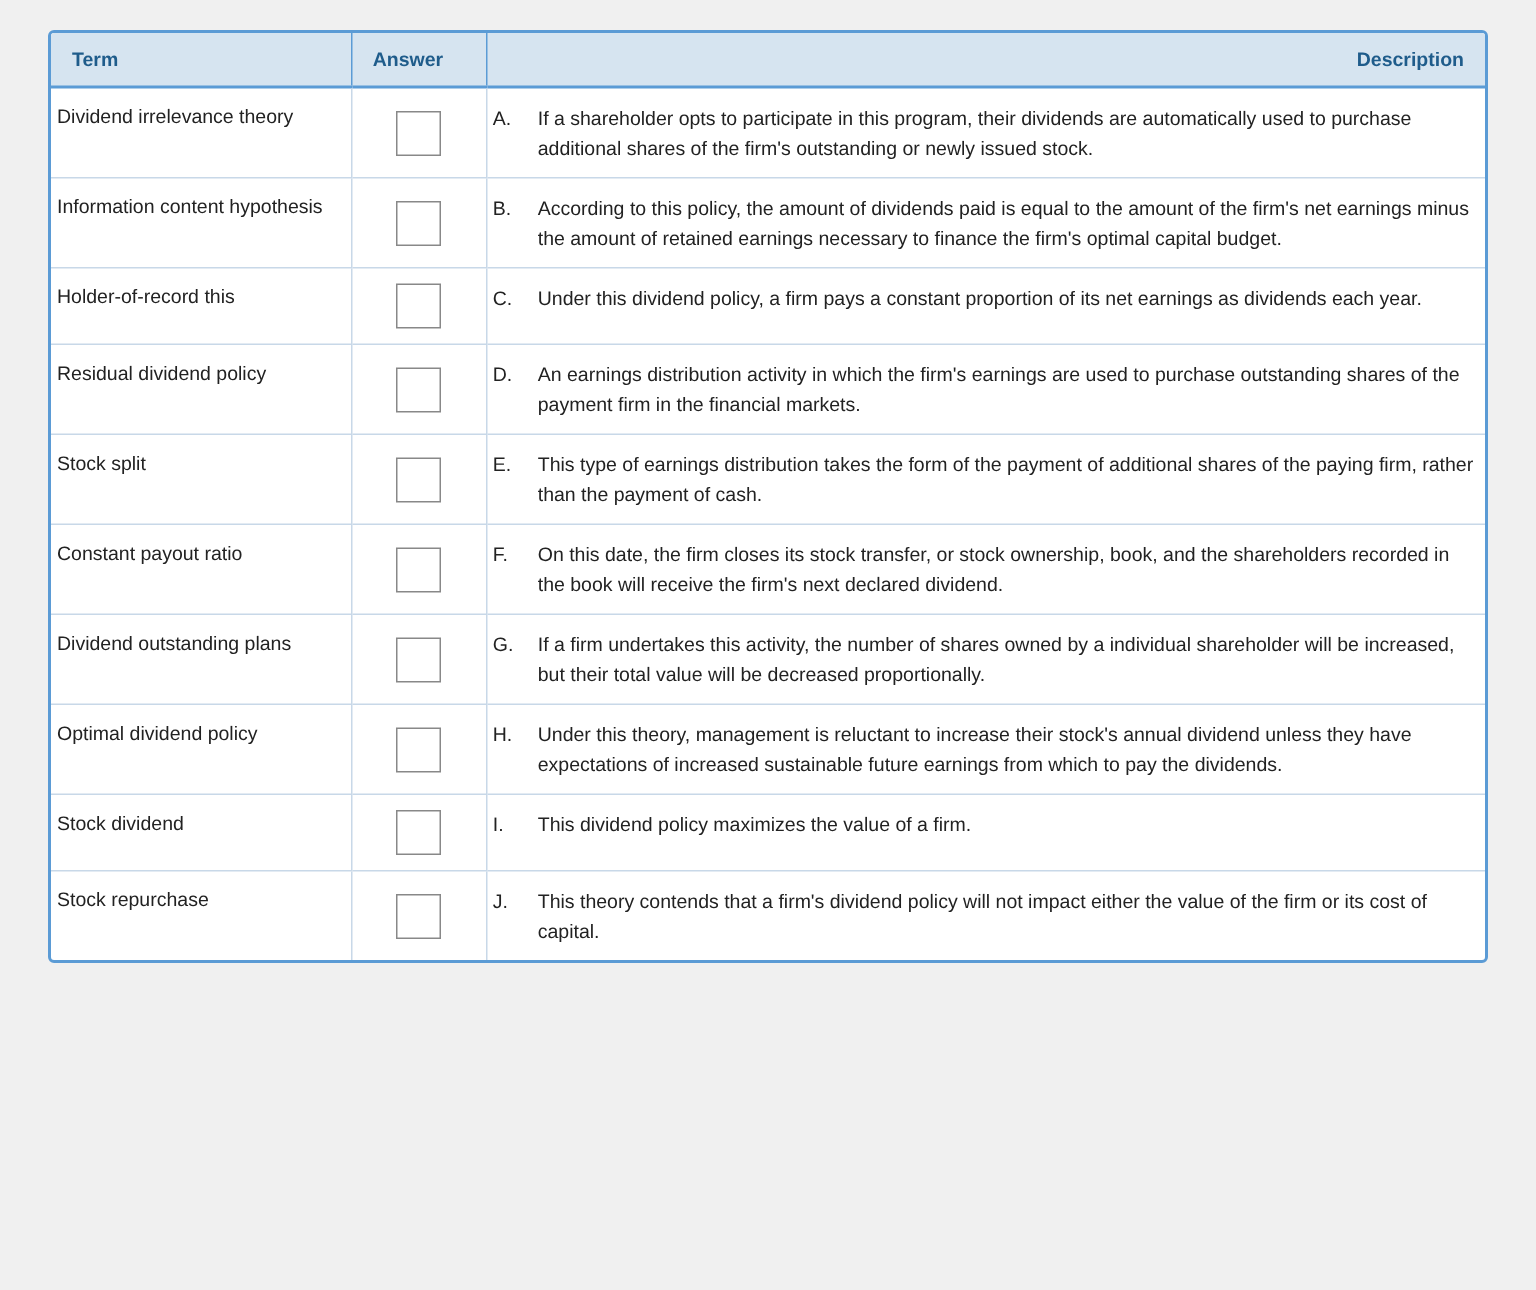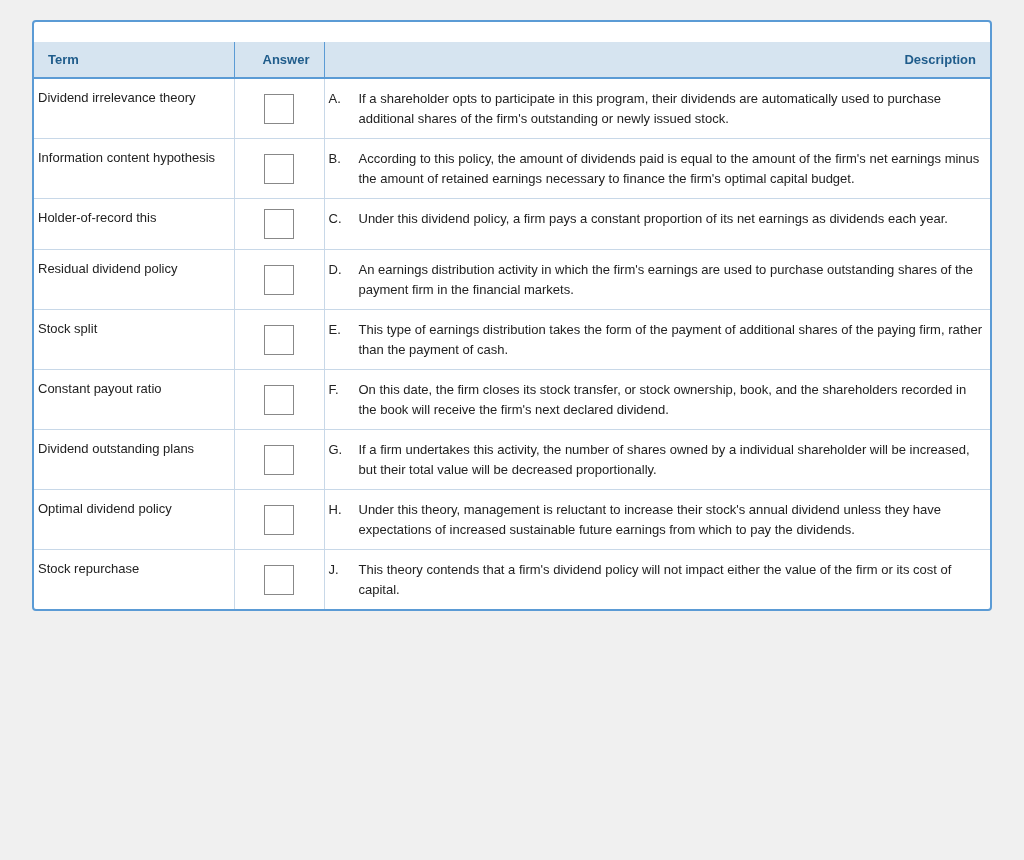--- a/index.html
+++ b/index.html
@@ -22,21 +22,20 @@
       border: 2px solid #5b9bd5;
       border-radius: 4px;
       overflow: hidden;
       width: 960px;
       background: white;
     }
 
     table {
       width: 100%;
       border-collapse: collapse;
-      margin-top: 20px;
     }
 
     thead tr {
       background: #d6e4f0;
     }
 
     thead th {
       padding: 10px 14px;
       font-weight: bold;
       color: #1f5c8b;
@@ -45,21 +44,21 @@
     }
 
     thead th.col-term {
       width: 200px;
       text-align: left;
       border-right: 1px solid #5b9bd5;
     }
 
     thead th.col-answer {
       width: 90px;
-      text-align: right;
+      text-align: left;
       border-right: 1px solid #5b9bd5;
     }
 
     thead th.col-description {
       text-align: right;
     }
 
     tbody tr {
       border-bottom: 1px solid #c8d8e8;
     }
@@ -202,20 +201,30 @@
           <td class="col-term">Optimal dividend policy</td>
           <td class="col-answer"><input type="text" class="answer-box" style=""></td>
           <td class="col-description">
             <div class="desc-content">
               <span class="desc-letter-col">H.</span>
               <span class="desc-text-col">Under this theory, management is reluctant to increase their stock's annual dividend unless they have expectations of increased sustainable future earnings from which to pay the dividends.</span>
             </div>
           </td>
         </tr>
         <tr>
+          <td class="col-term">Stock dividend</td>
+          <td class="col-answer"><input type="text" class="answer-box" style=""></td>
+          <td class="col-description">
+            <div class="desc-content">
+              <span class="desc-letter-col">I.</span>
+              <span class="desc-text-col">This dividend policy maximizes the value of a firm.</span>
+            </div>
+          </td>
+        </tr>
+        <tr>
           <td class="col-term">Stock repurchase</td>
           <td class="col-answer"><input type="text" class="answer-box" style=""></td>
           <td class="col-description">
             <div class="desc-content">
               <span class="desc-letter-col">J.</span>
               <span class="desc-text-col">This theory contends that a firm's dividend policy will not impact either the value of the firm or its cost of capital.</span>
             </div>
           </td>
         </tr>
       </tbody>

